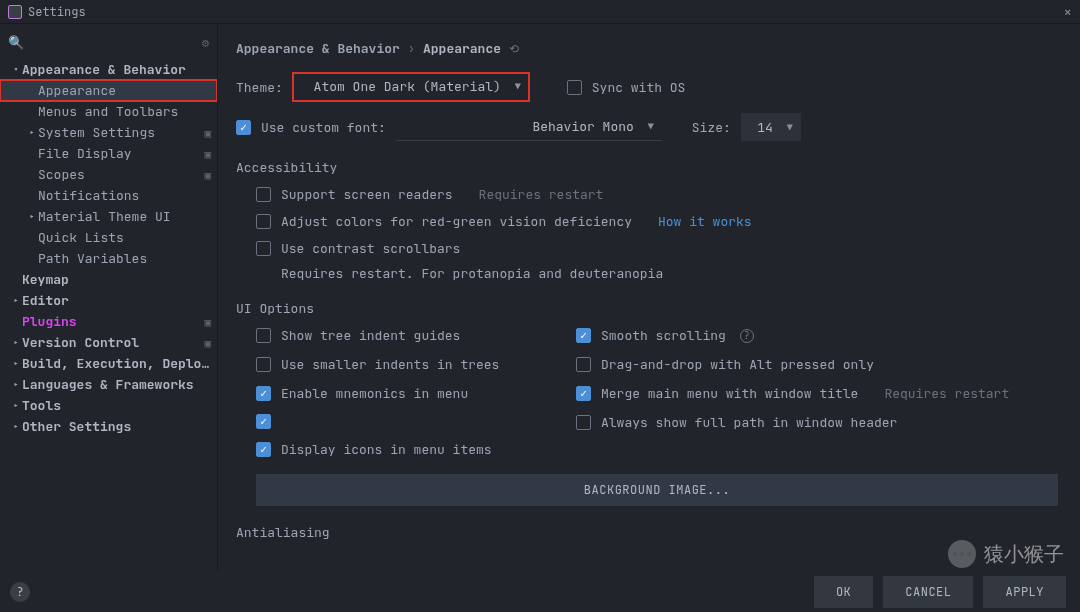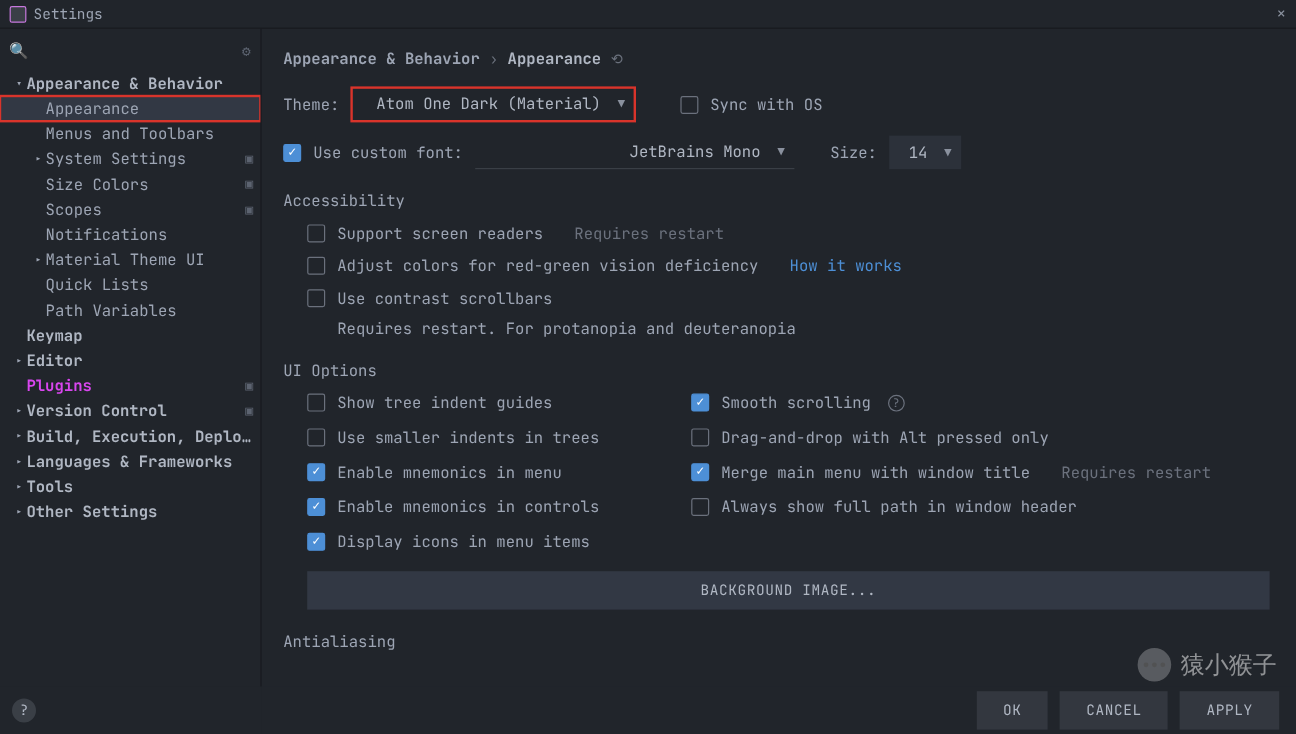--- a/index.html
+++ b/index.html
@@ -159,21 +159,21 @@
           <span class="caret"></span>
           <span class="lbl">Menus and Toolbars</span>
         </div>
         <div class="row ind1">
           <span class="caret">▸</span>
           <span class="lbl">System Settings</span>
           <span class="right-ico">▣</span>
         </div>
         <div class="row ind1">
           <span class="caret"></span>
-          <span class="lbl">Size Colors</span>
+          <span class="lbl">File Display</span>
           <span class="right-ico">▣</span>
         </div>
         <div class="row ind1">
           <span class="caret"></span>
           <span class="lbl">Scopes</span>
           <span class="right-ico">▣</span>
         </div>
         <div class="row ind1">
           <span class="caret"></span>
           <span class="lbl">Notifications</span>
@@ -243,21 +243,21 @@
       </div>
       <span style="width:18px"></span>
       <span class="cb"></span>
       <span class="label">Sync with OS</span>
     </div>
 
     <div class="field-row">
       <span class="cb checked"></span>
       <span class="label">Use custom font:</span>
       <div class="dropdown font-dd">
-        <span>JetBrains Mono</span>
+        <span>Behavior Mono</span>
         <span class="dd-caret">▼</span>
       </div>
       <span style="width:10px"></span>
       <span class="label">Size:</span>
       <div class="dropdown small">
         <span>14</span>
         <span class="dd-caret">▼</span>
       </div>
     </div>
 
@@ -293,21 +293,20 @@
             <div class="opt">
               <span class="cb"></span>
               <span>Use smaller indents in trees</span>
             </div>
             <div class="opt">
               <span class="cb checked"></span>
               <span>Enable mnemonics in menu</span>
             </div>
             <div class="opt">
               <span class="cb checked"></span>
-              <span>Enable mnemonics in controls</span>
             </div>
             <div class="opt">
               <span class="cb checked"></span>
               <span>Display icons in menu items</span>
             </div>
           </div>
         <div class="col" id="ui-right">
             <div class="opt">
               <span class="cb checked"></span>
               <span>Smooth scrolling</span>

